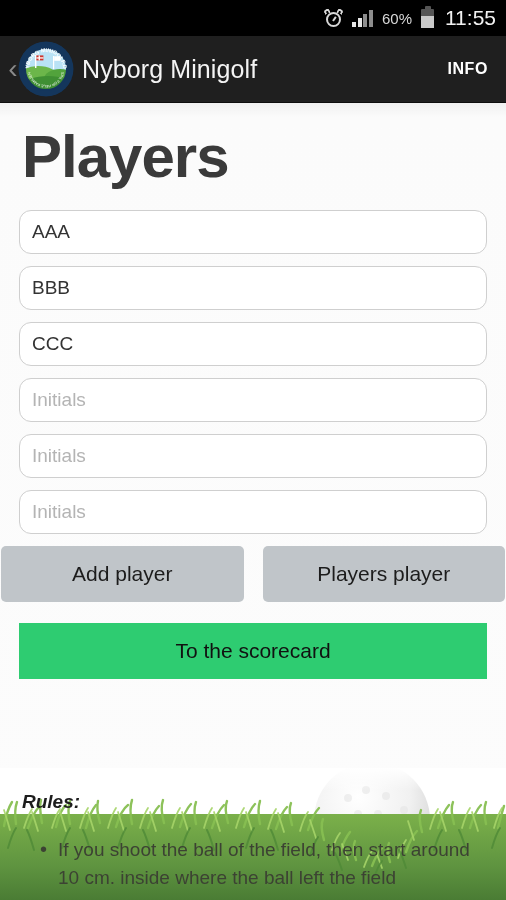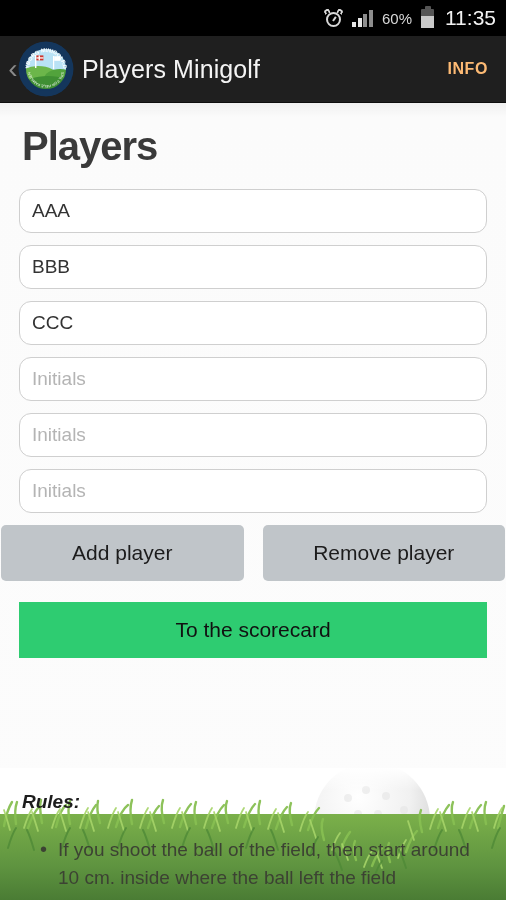--- a/index.html
+++ b/index.html
@@ -98,37 +98,37 @@
   .app-title {
     color:#f4f4f4;
     font-size:25px;
     font-weight:400;
     margin-left:8px;
     white-space:nowrap;
     letter-spacing:0.1px;
   }
   .info-btn {
     margin-left:auto;
-    color:#fdba74;
+    color:#ffffff;
     font-size:16px;
     font-weight:bold;
     letter-spacing:0.6px;
     cursor:pointer;
     padding:6px 4px;
   }
 
   
   .content {
     position:relative;
     height:797px;
     background:linear-gradient(#f0f0f0 0px, #fbfbfb 14px, #fcfcfc 100%);
     overflow:hidden;
   }
   .page-title {
-    font-size:40px;
+    font-size:60px;
     font-weight:bold;
     color:#3a3a3a;
     letter-spacing:-1px;
     padding:22px 0 0 22px;
     line-height:1.05;
   }
   .subtitle {
     font-size:21px;
     color:#3f3f3f;
     padding:18px 0 0 22px;
@@ -235,21 +235,21 @@
     <span class="sb-signal">
       <i class="on"></i>
         <i class="on"></i>
         <i></i>
         <i></i>
     </span>
     <span class="sb-batt-pct">60%</span>
     <span class="sb-batt">
       <span class="fill"></span>
     </span>
-    <span class="sb-time">11:35</span>
+    <span class="sb-time">11:55</span>
   </div>
 
   <div class="appbar">
     <div class="back-chevron">‹</div>
 
     <div class="logo">
       <svg viewBox="0 0 56 56" xmlns="http://www.w3.org/2000/svg">
         <defs>
           <clipPath id="inner">
               <circle cx="28" cy="28" r="21"></circle>
@@ -274,21 +274,21 @@
         <circle cx="28" cy="28" r="21" fill="none" stroke="#14365c" stroke-width="2"></circle>
         <text font-family="Liberation Sans, sans-serif" font-size="5.4" font-weight="bold" fill="#ffffff">
           <textPath href="#arcTop" startOffset="50%" text-anchor="middle">NYBORG MINIGOLF.DK</textPath>
         </text>
         <text font-family="Liberation Sans, sans-serif" font-size="3.6" fill="#ffffff">
           <textPath href="#arcBot" startOffset="50%" text-anchor="middle">SPIL FOR HELE FAMILIEN</textPath>
         </text>
       </svg>
     </div>
 
-    <div class="app-title">Players Minigolf</div>
+    <div class="app-title">Nyborg Minigolf</div>
 
     <div class="info-btn">INFO</div>
   </div>
 
   <div class="content">
 
     <div class="page-title">Players</div>
 
 
     <div class="fields">
@@ -307,21 +307,21 @@
       <div class="field-row">
         <input class="field" type="text" value="" placeholder="Initials" style="">
       </div>
       <div class="field-row">
         <input class="field" type="text" value="" placeholder="Initials" style="">
       </div>
     </div>
 
     <div class="btn-row">
       <button class="btn">Add player</button>
-      <button class="btn">Remove player</button>
+      <button class="btn">Players player</button>
     </div>
 
     <button class="btn-primary">To the scorecard</button>
 
     <div class="grass-wrap">
       <svg viewBox="0 0 506 132" xmlns="http://www.w3.org/2000/svg" preserveAspectRatio="none">
         <defs>
           <linearGradient id="fade" x1="0" y1="0" x2="0" y2="1">
             <stop offset="0%" stop-color="#ffffff" stop-opacity="1"></stop>
             <stop offset="38%" stop-color="#ffffff" stop-opacity="0"></stop>

